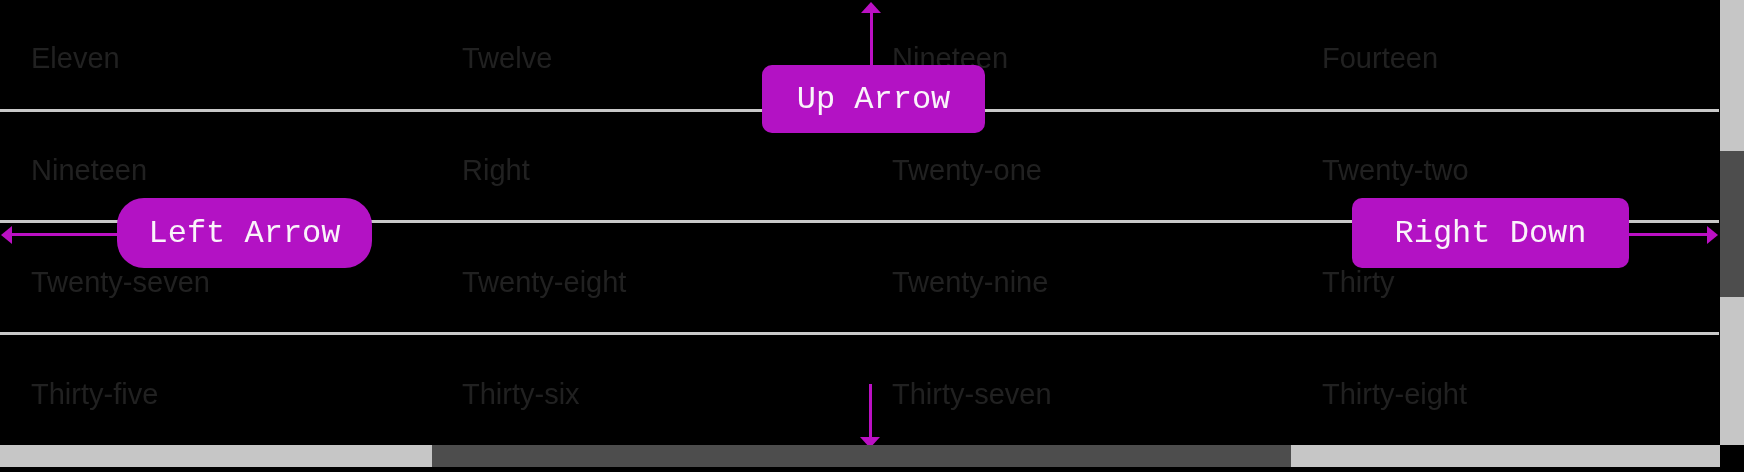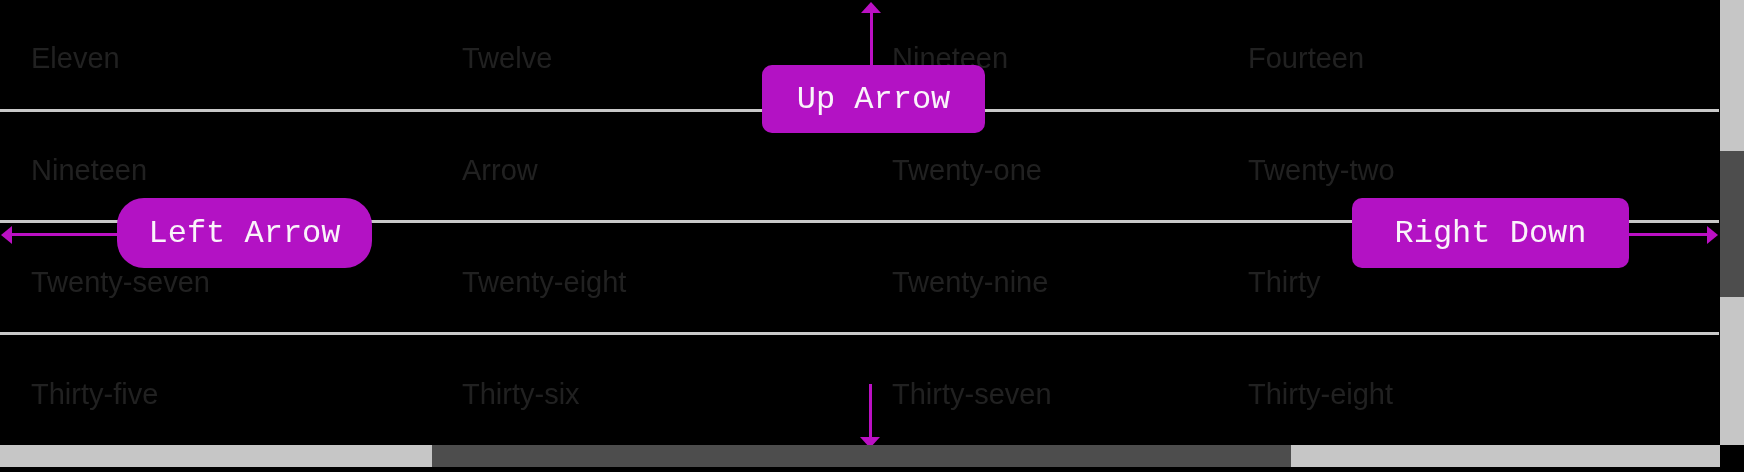--- a/index.html
+++ b/index.html
@@ -6,21 +6,21 @@
   .screen{
     position:relative;width:1744px;height:472px;background:#000;
     overflow:hidden;font-family:"Liberation Sans",sans-serif;
   }
   
   .cell{
     position:absolute;color:#212121;font-size:29px;line-height:34px;
     white-space:nowrap;font-weight:400;
   }
   .r0{top:41px}.r1{top:153px}.r2{top:265px}.r3{top:377px}
-  .c0{left:31px}.c1{left:462px}.c2{left:892px}.c3{left:1248px}
+  .c0{left:31px}.c1{left:462px}.c2{left:892px}.c3{left:1322px}
   
   .row-line{
     position:absolute;left:0;width:1719px;height:3px;background:#c9c9c9;
   }
   .line0{top:109px}.line1{top:220px}.line2{top:332px}
   
   .abtn{
     position:absolute;background:#b312c4;color:#faf3fa;border:none;
     border-radius:10px;font-family:"Liberation Mono","DejaVu Sans Mono",monospace;
     font-size:32px;text-align:center;padding:16px;cursor:pointer;z-index:5;
@@ -62,21 +62,21 @@
 
 <div class="screen">
 
   <div>
     <span class="cell r0 c0">Eleven</span>
     <span class="cell r0 c1">Twelve</span>
     <span class="cell r0 c2">Nineteen</span>
     <span class="cell r0 c3">Fourteen</span>
 
     <span class="cell r1 c0">Nineteen</span>
-    <span class="cell r1 c1">Arrow</span>
+    <span class="cell r1 c1">Right</span>
     <span class="cell r1 c2">Twenty-one</span>
     <span class="cell r1 c3">Twenty-two</span>
 
     <span class="cell r2 c0">Twenty-seven</span>
     <span class="cell r2 c1">Twenty-eight</span>
     <span class="cell r2 c2">Twenty-nine</span>
     <span class="cell r2 c3">Thirty</span>
 
     <span class="cell r3 c0">Thirty-five</span>
     <span class="cell r3 c1">Thirty-six</span>

